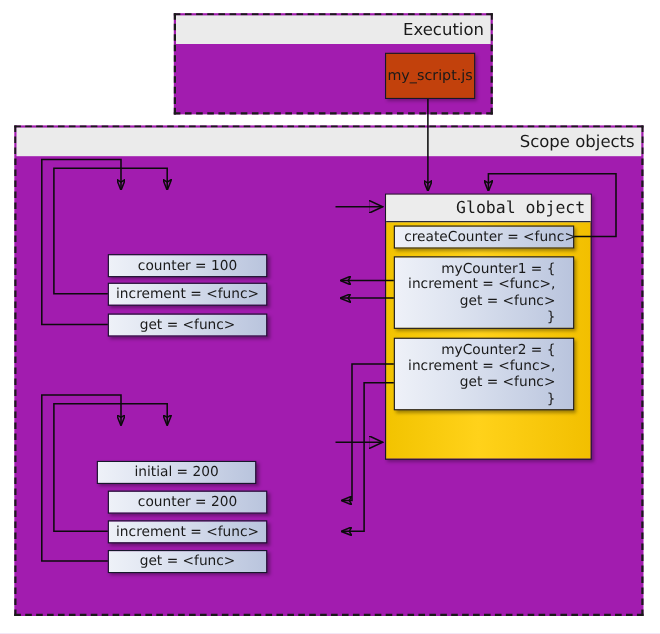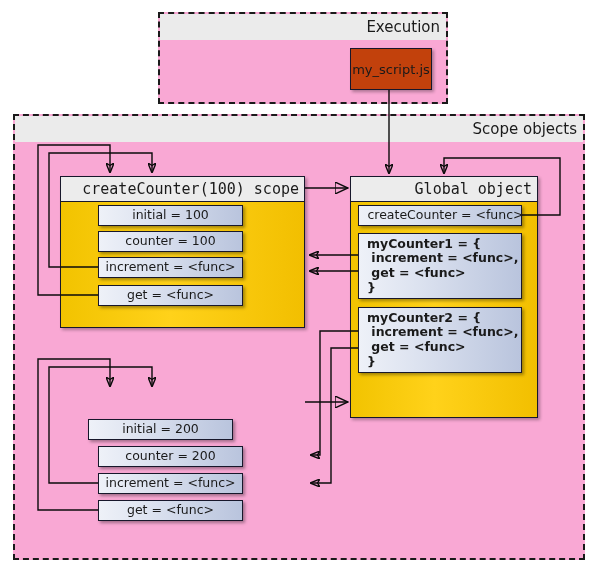--- a/index.html
+++ b/index.html
@@ -12,21 +12,21 @@
     width: 600px;
     height: 576px;
     background: #ffffff;
     font-family: "DejaVu Sans", sans-serif;
     overflow: hidden;
   }
   
   .group {
     position: absolute;
     border: 2px dashed #1a1a1a;
-    background: #f9a8d4;
+    background: #a21caf;
     box-sizing: border-box;
   }
   .group-title {
     position: absolute;
     top: 0;
     left: 0;
     right: 0;
     height: 26px;
     background: #ebebeb;
     box-sizing: border-box;
@@ -74,24 +74,23 @@
     color: #1a1a1a;
     display: flex;
     align-items: center;
     justify-content: center;
     text-align: center;
     white-space: pre;
     line-height: 1.18;
   }
   .field.multiline {
     justify-content: flex-start;
-    text-align: left;
+    text-align: right;
     padding-left: 8px;
     white-space: pre;
-    font-weight: bold;
   }
   
   .scriptbox {
     position: absolute;
     border: 1px solid #17172b;
     box-sizing: border-box;
     background: #c2410c;
     box-shadow: 2px 2px 3px rgba(0,0,0,0.30);
     display: flex;
     align-items: center;
@@ -124,24 +123,20 @@
   </div>
 
   <div class="scriptbox" style="left:350px; top:48px; width:82px; height:42px;">
     <span>my_script.js</span>
   </div>
 
   <div class="group" style="left:13px; top:114px; width:572px; height:446px;">
     <div class="group-title">Scope objects</div>
   </div>
 
-  <div class="objbox" style="left:60px; top:176px; width:245px; height:152px;">
-    <div class="objbox-header">createCounter(100) scope</div>
-  </div>
-  <div class="field" style="left:98px; top:205px; width:145px; height:21px;">initial = 100</div>
   <div class="field" style="left:98px; top:231px; width:145px; height:21px;">counter = 100</div>
   <div class="field" style="left:98px; top:257px; width:145px; height:21px;">increment = &lt;func&gt;</div>
   <div class="field" style="left:98px; top:285px; width:145px; height:21px;">get = &lt;func&gt;</div>
 
   <div class="objbox" style="left:350px; top:176px; width:188px; height:242px;">
     <div class="objbox-header">Global object</div>
   </div>
   <div class="field" style="left:358px; top:205px; width:164px; height:21px;padding-left:11px;">createCounter = &lt;func&gt;</div>
   <div class="field multiline" style="left:358px; top:233px; width:164px; height:66px;">myCounter1 = {
  increment = &lt;func&gt;,

